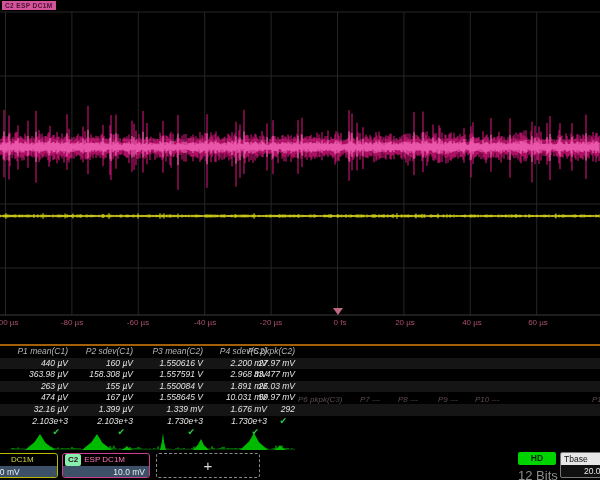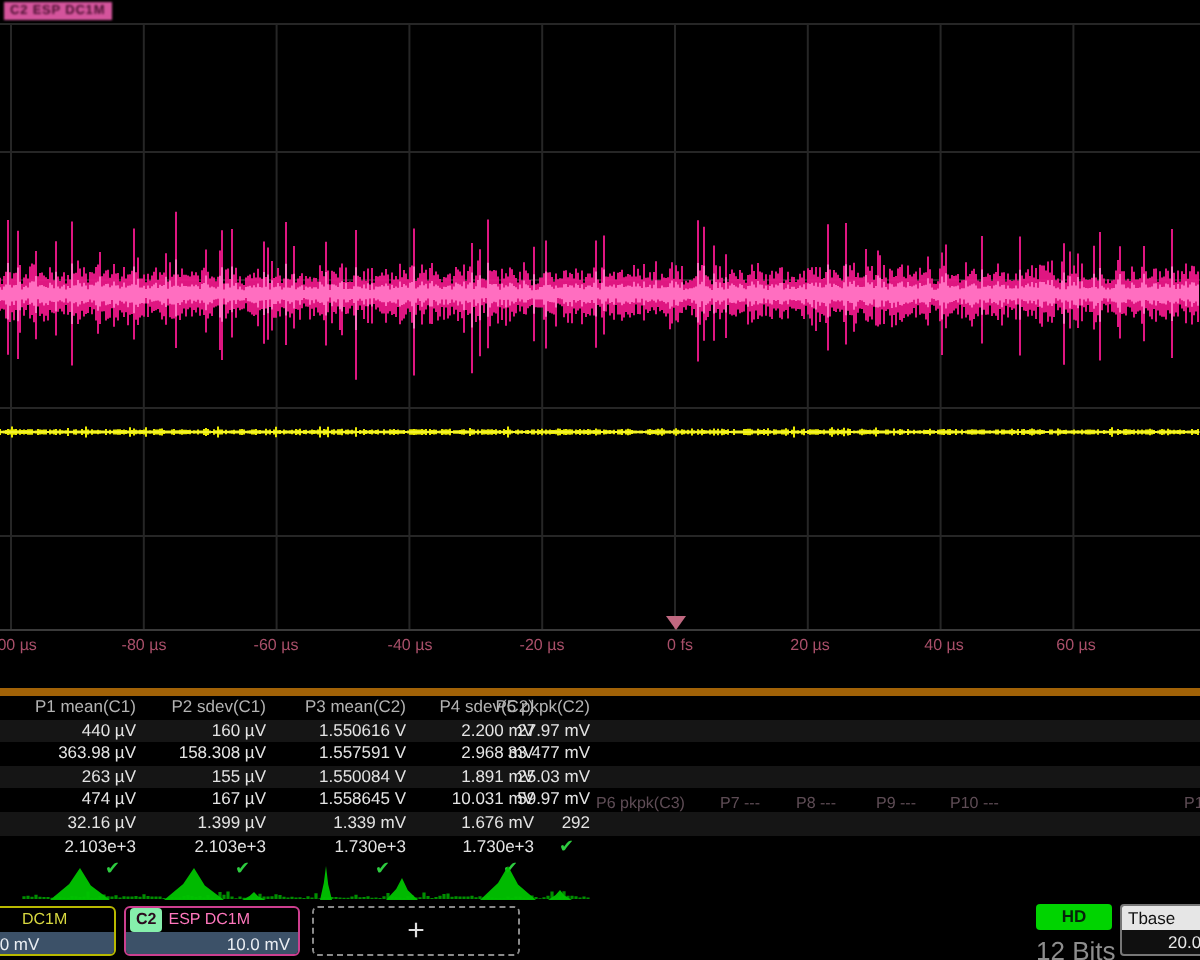--- a/index.html
+++ b/index.html
@@ -12,21 +12,21 @@
              letter-spacing:.4px;filter:blur(.4px);white-space:nowrap;}
 
   
   #grid-area{position:absolute;left:0;top:0;width:600px;height:316px;}
 
   
   #time-axis{position:absolute;left:0;top:317px;width:600px;height:14px;}
   .tl{position:absolute;top:1px;transform:translateX(-50%);font-size:8px;color:#a84f69;white-space:nowrap;}
 
   
-  #ptable{position:absolute;left:0;top:344px;width:600px;height:94px;border-top:4px solid #a16207;}
+  #ptable{position:absolute;left:0;top:344px;width:600px;height:94px;border-top:2px solid #a16207;font-style:italic;}
   .stripe{position:absolute;left:0;width:600px;height:11.6px;background:#151515;}
   .pcol{position:absolute;top:0;width:120px;text-align:right;font-size:8.5px;white-space:nowrap;}
   .pcol div{height:11.6px;line-height:11.6px;}
   .phead{color:#b4b4b4;}
   .pval{color:#e4e4e4;}
   .pcheck{color:#2ecc40;font-size:9px;padding-right:8px;}
   .pdim{position:absolute;top:0;height:11.6px;line-height:11.6px;font-size:8px;color:#5e4c55;white-space:nowrap;margin-top:48px;}
 
   
   #hist-strip{position:absolute;left:0;top:431px;width:600px;height:20px;}

